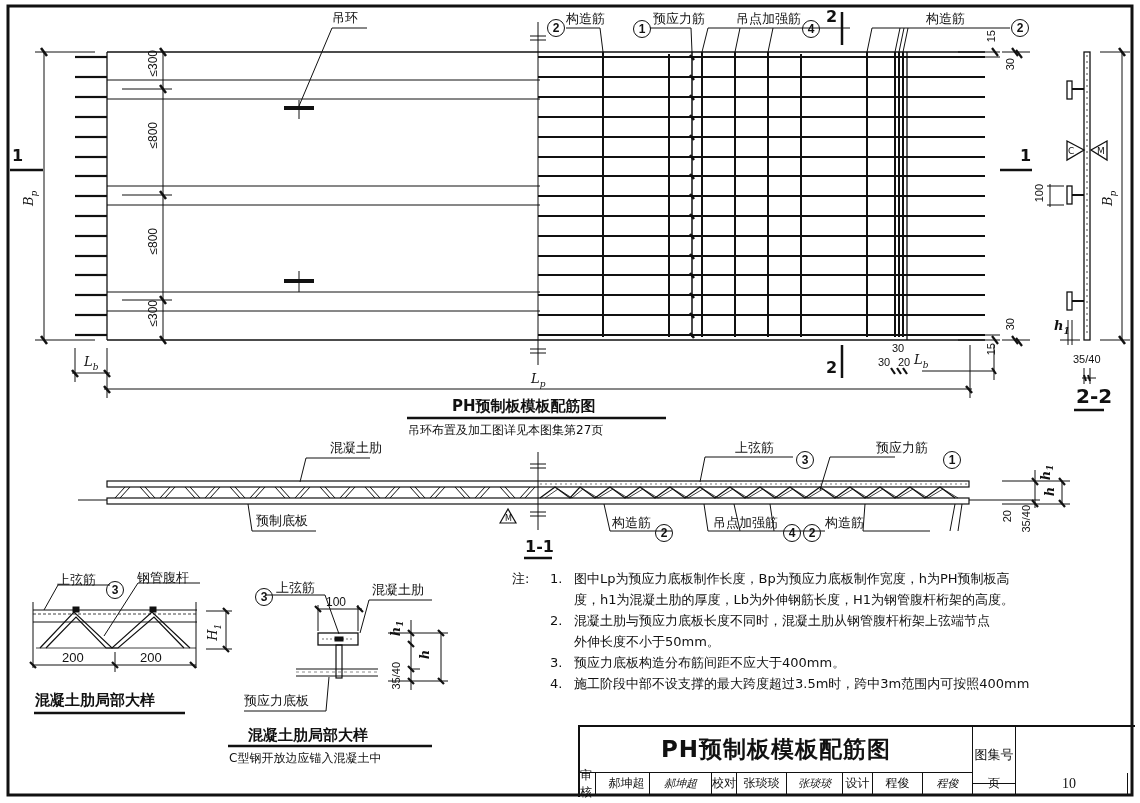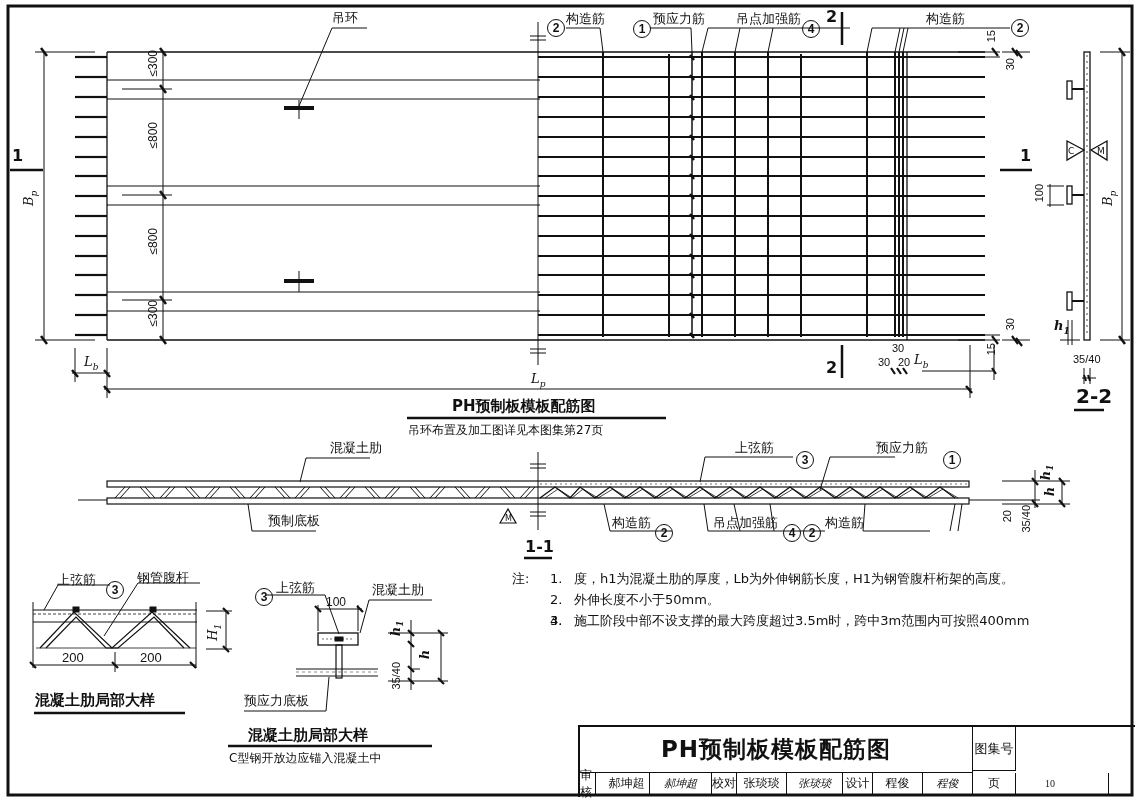--- a/index.html
+++ b/index.html
@@ -387,21 +387,21 @@
 
 <span class="t" style="left:1068px;top:144px;font-size:9px">C</span>
 <span class="t" style="left:1097px;top:144px;font-size:9px">M</span>
 <span class="t num vert" style="left:1032px;top:184px;font-size:11px">100</span>
 <span class="t ser" style="left:1103px;top:188px;transform:rotate(-90deg);font-style:italic"><span>B</span><sub style="font-size:9px">p</sub></span>
 <span class="t ser" style="left:1054px;top:318px;font-style:italic;font-weight:bold"><span>h</span><sub style="font-size:9px">1</sub></span>
 <span class="t num" style="left:1073px;top:352px;font-size:11px">35/40</span>
 <span class="t" style="left:1076px;top:389px;font-weight:bold;font-size:20px">2-2</span>
 
 <span class="t lbl" style="left:330px;top:440px">混凝土肋</span>
-<span class="t lbl" style="left:268px;top:513px">预制底板</span>
+<span class="t lbl" style="left:256px;top:513px">预制底板</span>
 <span class="t" style="left:505px;top:511px;font-size:8px">M</span>
 <span class="t lbl" style="left:735px;top:440px">上弦筋</span>
 <span class="circ" style="position:absolute;left:796px;top:451px">3</span>
 <span class="t lbl" style="left:876px;top:440px">预应力筋</span>
 <span class="circ" style="position:absolute;left:943px;top:451px">1</span>
 <span class="t lbl" style="left:612px;top:515px">构造筋</span>
 <span class="circ" style="position:absolute;left:655px;top:524px">2</span>
 <span class="t lbl" style="left:713px;top:515px">吊点加强筋</span>
 <span class="circ" style="position:absolute;left:783px;top:524px">4</span>
 <span class="circ" style="position:absolute;left:803px;top:524px">2</span>
@@ -428,45 +428,48 @@
 <span class="t ser" style="left:420px;top:647px;font-style:italic;font-weight:bold;transform:rotate(-90deg)">h</span>
 <span class="t num vert" style="left:389px;top:662px;font-size:11px">35/40</span>
 <span class="t lbl" style="left:244px;top:693px">预应力底板</span>
 <span class="t title-main" style="left:248px;top:728px">混凝土肋局部大样</span>
 <span class="t sub" style="left:229px;top:751px">C型钢开放边应锚入混凝土中</span>
 
 <div class="notes">
   <div class="nrow">
     <span class="lead">注:</span>
     <span class="n">1.</span>
+    <div class="txt">图中Lp为预应力底板制作长度，Bp为预应力底板制作宽度，h为PH预制板高</div>
     <div class="txt">度，h1为混凝土肋的厚度，Lb为外伸钢筋长度，H1为钢管腹杆桁架的高度。</div>
   </div>
   <div class="nrow">
     <span class="n">2.</span>
+    <div class="txt">混凝土肋与预应力底板长度不同时，混凝土肋从钢管腹杆桁架上弦端节点</div>
     <div class="txt">外伸长度不小于50mm。</div>
   </div>
   <div class="nrow">
     <span class="n">3.</span>
+    <div class="txt">预应力底板构造分布筋间距不应大于400mm。</div>
   </div>
   <div class="nrow">
     <span class="n">4.</span>
     <div class="txt">施工阶段中部不设支撑的最大跨度超过3.5m时，跨中3m范围内可按照400mm</div>
   </div>
 </div>
 
 <div class="tb">
   <div class="cell big" style="left:0;top:0;width:393px;height:46px">PH预制板模板配筋图</div>
-  <div class="cell" style="left:393px;top:0;width:43px;height:44px">图集号</div>
+  <div class="cell" style="left:393px;top:0;width:43px;height:57px">图集号</div>
 
   <div class="cell" style="left:0;top:46px;width:16px;height:22px;font-size:12px">审核</div>
   <div class="cell" style="left:24px;top:46px;width:46px;height:22px;font-size:12px">郝坤超</div>
   <div class="cell" style="left:70px;top:46px;width:62px;height:22px;font-size:11px;font-style:italic;font-family:'DejaVu Serif',serif">郝坤超</div>
   <div class="cell" style="left:132px;top:46px;width:25px;height:22px;font-size:12px">校对</div>
   <div class="cell" style="left:157px;top:46px;width:50px;height:22px;font-size:12px">张琰琰</div>
   <div class="cell" style="left:207px;top:46px;width:56px;height:22px;font-size:11px;font-style:italic;font-family:'DejaVu Serif',serif">张琰琰</div>
   <div class="cell" style="left:263px;top:46px;width:30px;height:22px;font-size:12px">设计</div>
   <div class="cell" style="left:293px;top:46px;width:50px;height:22px;font-size:12px">程俊</div>
   <div class="cell" style="left:343px;top:46px;width:50px;height:22px;font-size:11px;font-style:italic;font-family:'DejaVu Serif',serif">程俊</div>
   <div class="cell" style="left:393px;top:46px;width:43px;height:22px;font-size:12px">页</div>
-  <div class="cell" style="left:412px;top:46px;width:117px;height:22px;font-family:'Liberation Serif',serif;font-size:10px">10</div>
+  <div class="cell" style="left:431px;top:46px;width:117px;height:22px;font-family:'Liberation Serif',serif;font-size:14px">10</div>
 </div>
 
 </div>
 
 </body></html>

